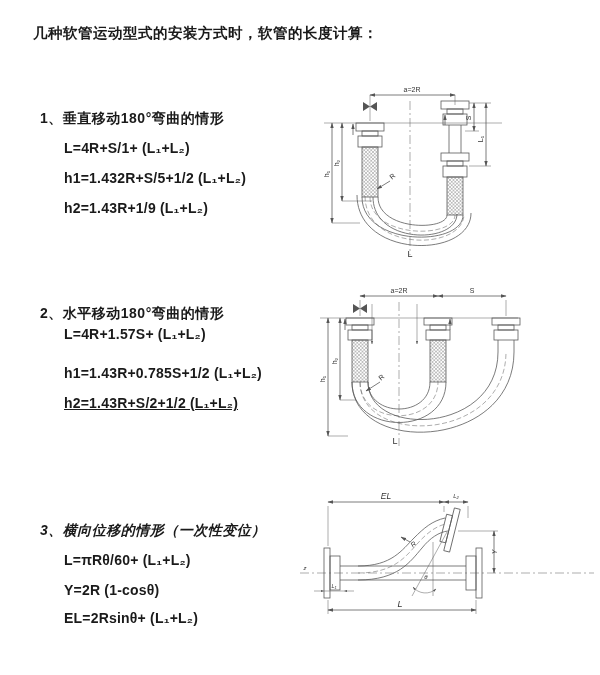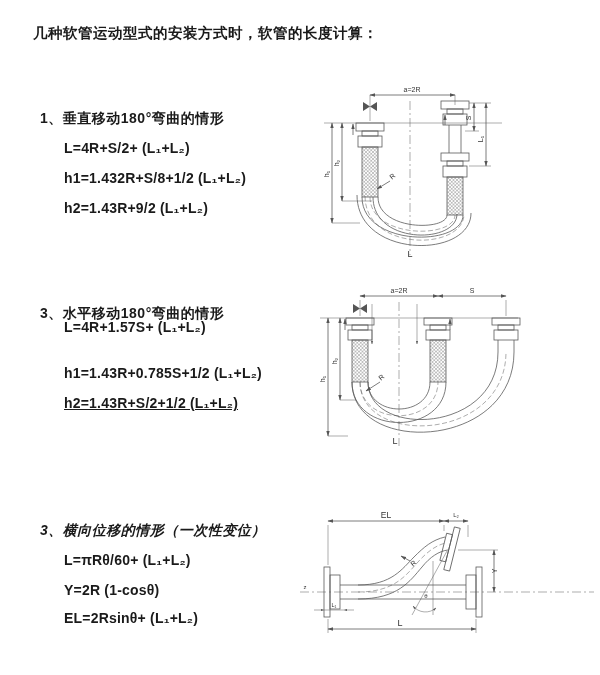--- a/index.html
+++ b/index.html
@@ -14,23 +14,23 @@
   .diagram{position:absolute;}
   svg text{font-family:"Liberation Sans","DejaVu Sans",sans-serif;}
 </style>
 </head>
 <body>
 
 <div class="page-title">几种软管运动型式的安装方式时，软管的长度计算：</div>
 
 <div>
   <div class="section-heading" style="top:110px;">1、垂直移动180°弯曲的情形</div>
-  <div class="formula" style="top:140px;">L=4R+S/2+ (L₁+L₂)</div>
-  <div class="formula" style="top:170px;">h1=1.432R+S/8+1/2 (L₁+L₂)</div>
-  <div class="formula" style="top:200px;">h2=1.43R+9/2 (L₁+L₂)</div>
+  <div class="formula" style="top:140px;">L=4R+S/1+ (L₁+L₂)</div>
+  <div class="formula" style="top:170px;">h1=1.432R+S/5+1/2 (L₁+L₂)</div>
+  <div class="formula" style="top:200px;">h2=1.43R+1/9 (L₁+L₂)</div>
 
   <div class="diagram" style="left:310px;top:75px;width:280px;height:185px;">
     <svg width="280" height="185" viewBox="0 0 280 185">
       <defs>
         <marker id="ar1" viewBox="0 0 10 10" refX="9" refY="5" markerWidth="7" markerHeight="7" orient="auto-start-reverse">
           <path d="M0 2 L10 5 L0 8 Z" fill="#555"></path>
         </marker>
         <pattern id="br1" width="3.5" height="3.5" patternUnits="userSpaceOnUse">
           <path d="M0 0L3.5 3.5M3.5 0L0 3.5" stroke="#888" stroke-width="0.5"></path>
         </pattern>
@@ -89,22 +89,22 @@
         <text x="161" y="43" transform="rotate(-90 161 43)">S</text>
         <text x="173" y="64" transform="rotate(-90 173 64)">L₁</text>
         <text x="84" y="103" transform="rotate(-40 84 103)">R</text>
         <text x="100" y="182" font-size="9">L</text>
       </g>
     </svg>
   </div>
 </div>
 
 <div>
-  <div class="section-heading" style="top:305px;">3、水平移动180°弯曲的情形</div>
-  <div class="formula" style="top:319px;">L=4R+1.57S+ (L₁+L₂)</div>
+  <div class="section-heading" style="top:305px;">2、水平移动180°弯曲的情形</div>
+  <div class="formula" style="top:326px;">L=4R+1.57S+ (L₁+L₂)</div>
   <div class="formula" style="top:365px;text-align:center;">h1=1.43R+0.785S+1/2 (L₁+L₂)</div>
   <div class="formula" style="top:395px;text-decoration:underline;">h2=1.43R+S/2+1/2 (L₁+L₂)</div>
 
   <div class="diagram" style="left:310px;top:278px;width:280px;height:182px;">
     <svg width="280" height="182" viewBox="0 0 280 182">
       <defs>
         <marker id="ar2" viewBox="0 0 10 10" refX="9" refY="5" markerWidth="7" markerHeight="7" orient="auto-start-reverse">
           <path d="M0 2 L10 5 L0 8 Z" fill="#555"></path>
         </marker>
         <pattern id="br2" width="3.5" height="3.5" patternUnits="userSpaceOnUse">
@@ -167,21 +167,21 @@
     </svg>
   </div>
 </div>
 
 <div>
   <div class="section-heading" style="top:522px;font-style:italic;">3、横向位移的情形（一次性变位）</div>
   <div class="formula" style="top:552px;">L=πRθ/60+ (L₁+L₂)</div>
   <div class="formula" style="top:582px;text-align:center;">Y=2R (1-cosθ)</div>
   <div class="formula" style="top:610px;">EL=2Rsinθ+ (L₁+L₂)</div>
 
-  <div class="diagram" style="left:296px;top:507px;width:304px;height:142px;">
+  <div class="diagram" style="left:296px;top:488px;width:304px;height:142px;font-style:italic;">
     <svg width="304" height="142" viewBox="0 0 304 142">
       <defs>
         <marker id="ar3" viewBox="0 0 10 10" refX="9" refY="5" markerWidth="7" markerHeight="7" orient="auto-start-reverse">
           <path d="M0 2 L10 5 L0 8 Z" fill="#555"></path>
         </marker>
       </defs>
       <g stroke="#5a5a5a" stroke-width="0.8" fill="none">
         <line x1="4" y1="85" x2="298" y2="85" stroke-dasharray="9 3 2 3" stroke-width="0.5"></line>
 
         <rect x="28" y="60" width="6" height="50"></rect>

